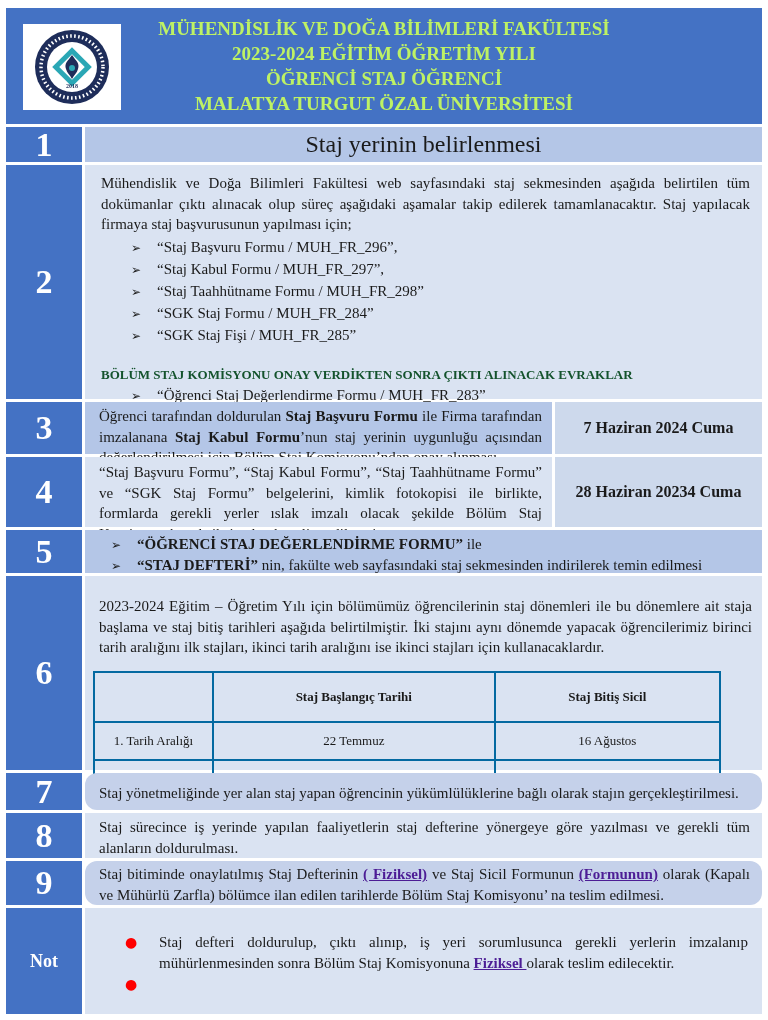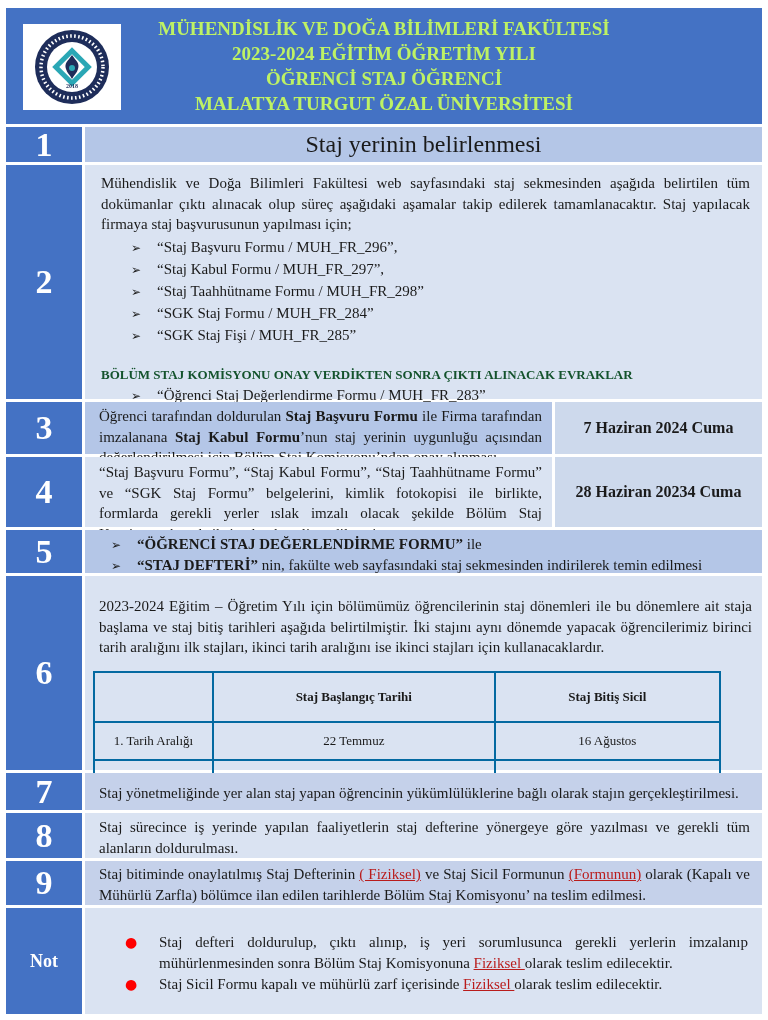--- a/index.html
+++ b/index.html
@@ -19,37 +19,37 @@
 
   
   .row { flex:none; display:flex; gap:3px; }
   .num { flex:none; width:76px; background:#4472c4; color:#ffffff;
          display:flex; align-items:center; justify-content:center;
          font-size:34px; font-weight:bold; }
   .num.small { font-size:18px; }
   .cell { flex:1; box-sizing:border-box; }
 
   .bg-med   { background:#b4c6e7; }
-  .bg-med2  { background:#c5d1ea; }
+  .bg-med2  { background:#c5d1ea;border-radius:12px; }
   .bg-light { background:#dae3f2; }
   .bg-date  { background:#cdd9ec; }
 
   .row1-title { display:flex; align-items:center; justify-content:center;
                 font-size:24px; }
 
   .body-txt { font-size:15px; line-height:1.38; text-align:justify; }
 
   .r2-pad { padding:8px 12px 0 16px; }
   .list { margin:2px 0 0 46px; }
   .li { display:flex; align-items:baseline; font-size:15px; line-height:21px; }
   .li .glyph { flex:none; width:26px; font-family:"DejaVu Sans",sans-serif; font-size:12px; }
   .li .glyph.dot { color:#ff0000; font-size:14px; width:34px; }
   .red-head { color:#14532d; font-weight:bold; font-size:13px; margin:20px 0 2px 16px; }
   .b { font-weight:bold; }
-  .red-u { color:#b91c1c; font-weight:normal; text-decoration:underline; }
+  .red-u { color:#4c1d95; font-weight:bold; text-decoration:underline; }
 
   .datecell { flex:none; width:207px; display:flex; align-items:center; justify-content:center;
               font-weight:bold; font-size:16px; text-align:right; }
 
   .r5-list { padding:4px 8px 0 26px; }
   .r5-list .li { line-height:20px; }
 
   .r6-pad { padding:20px 10px 0 14px; }
   .dates-table { border-collapse:collapse; margin:13px 0 0 8px; width:628px; }
   .dates-table td { border:2px solid #0369a1; font-size:13px; text-align:center; padding:10px 4px; }
@@ -213,19 +213,18 @@
 
     <div class="row" style="flex:1;">
       <div class="num small">Not</div>
       <div class="cell bg-light note-pad">
         <div class="li">
           <span class="glyph dot">●</span>
           <span class="txt body-txt"><span>Staj defteri doldurulup, çıktı alınıp, iş yeri sorumlusunca gerekli yerlerin imzalanıp mühürlenmesinden sonra Bölüm Staj Komisyonuna </span><span class="red-u">Fiziksel </span><span>olarak teslim edilecektir.</span></span>
         </div>
         <div class="li">
           <span class="glyph dot">●</span>
-          <span class="txt body-txt"><span>Staj Sicil Formu kapalı ve mühürlü zarf içerisinde </span><span class="red-u">Fiziksel </span><span>olarak teslim edilecektir.</span></span>
         </div>
       </div>
     </div>
 
   </div>
 </div>
 
 </body></html>

